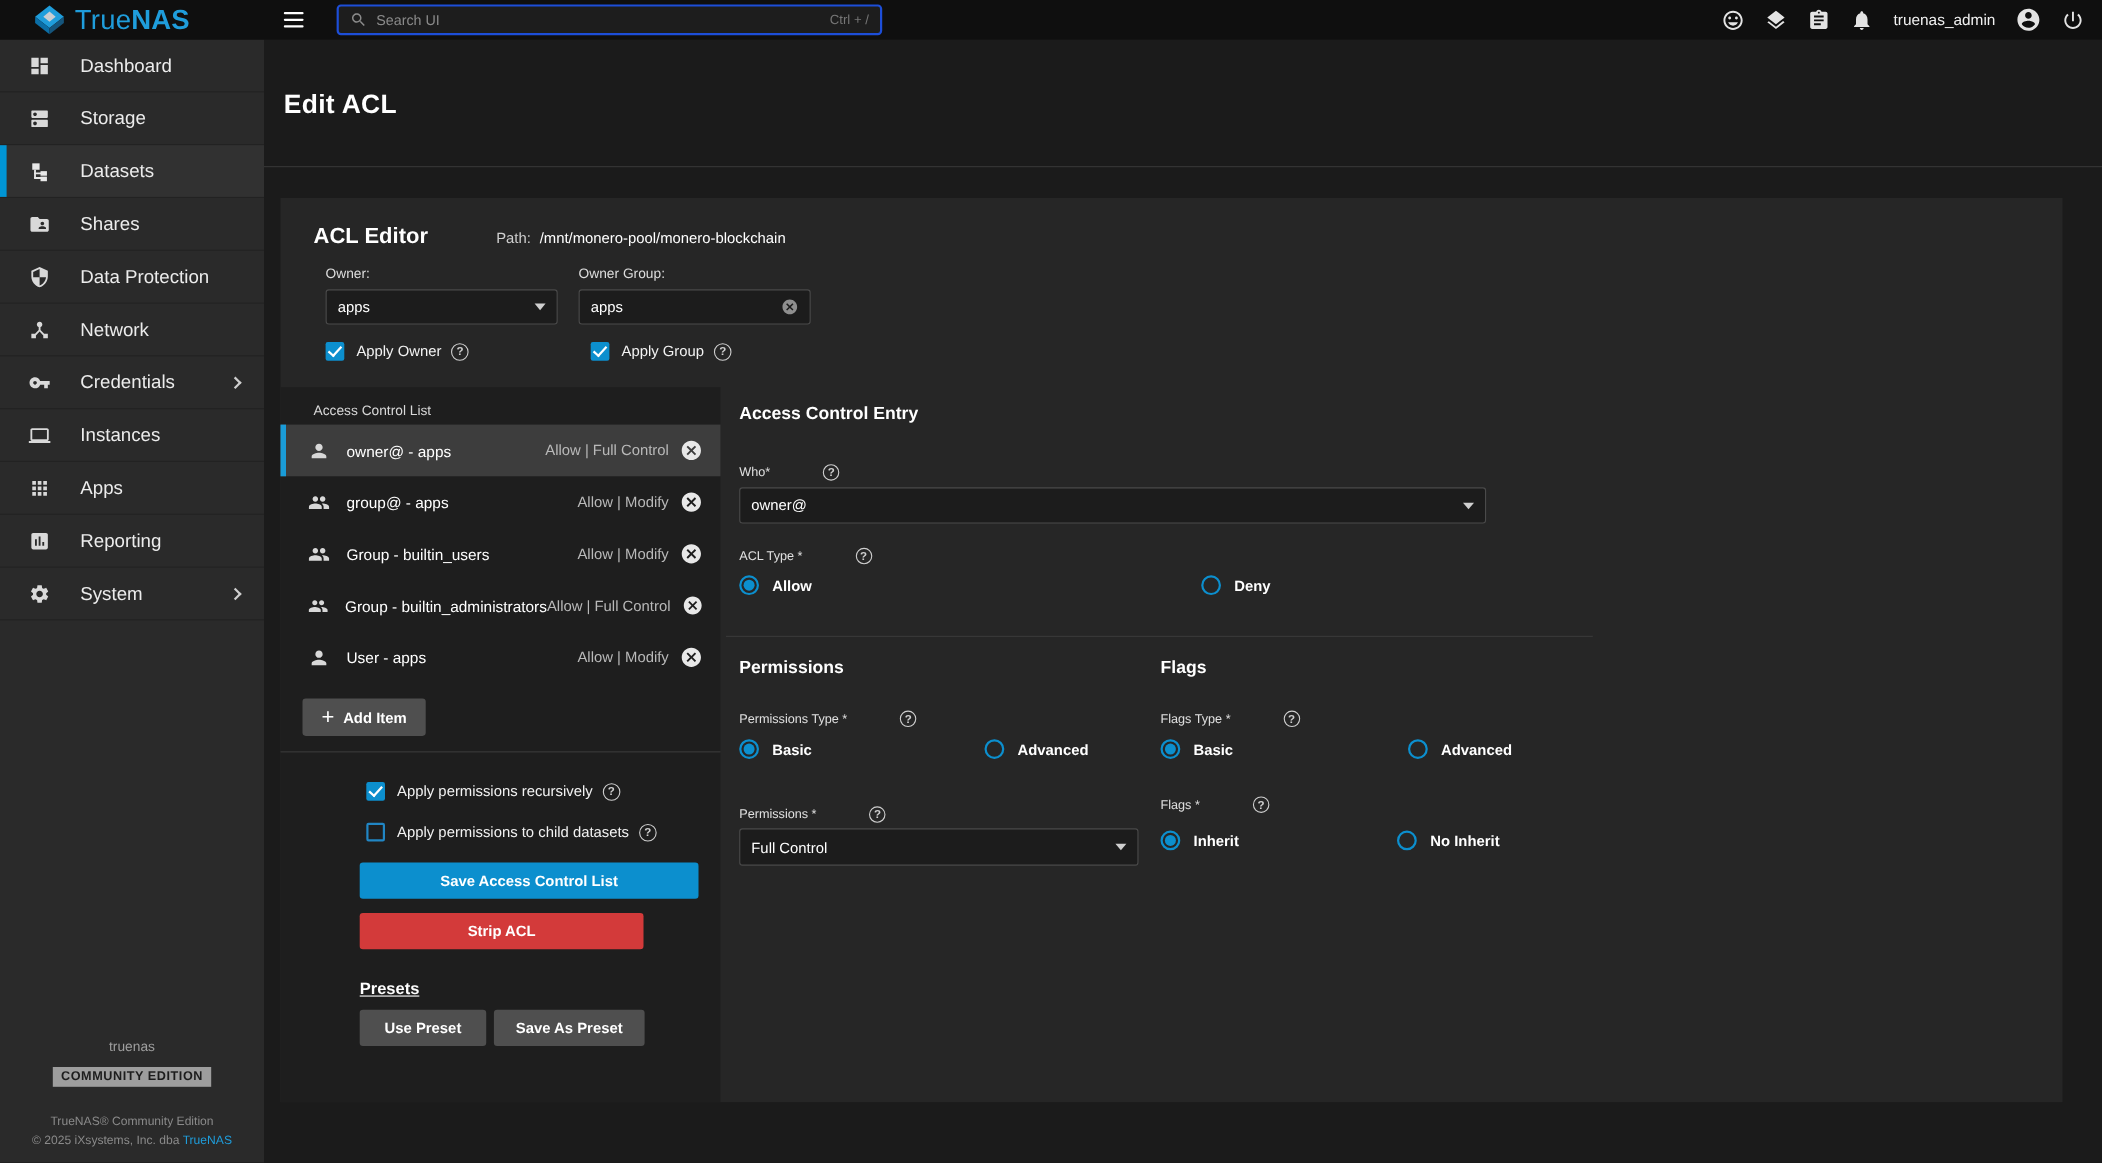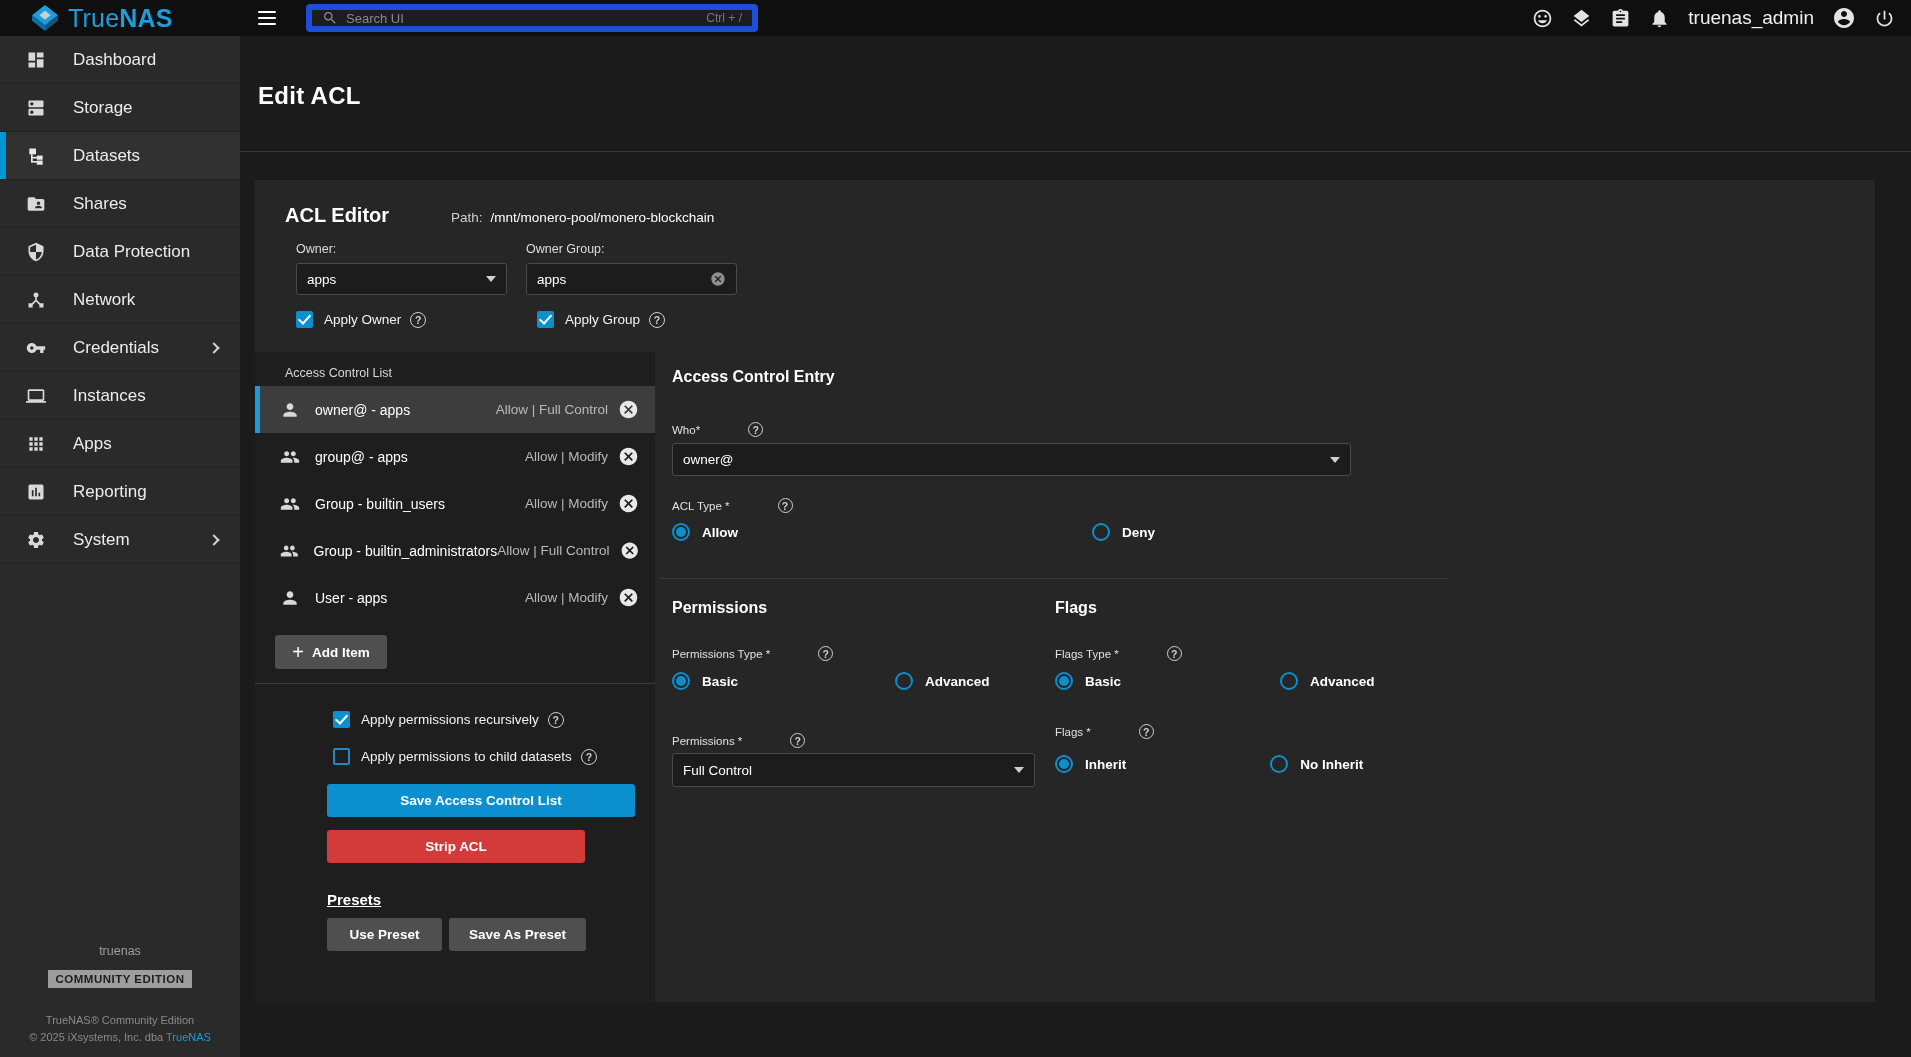--- a/index.html
+++ b/index.html
@@ -15,34 +15,34 @@
     position:absolute; top:0; left:0; width:100%; height:36px;
     background:#0f0f0f; display:flex; align-items:center; z-index:10;
   }
   .logo-area { width:240px; display:flex; align-items:center; padding-left:30px; gap:8px; }
   .logo-text { font-size:25px; color:#1f9ddb; letter-spacing:0.2px; }
   .logo-text .lt-true { font-weight:400; }
   .logo-text .lt-nas { font-weight:700; }
   .hamburger { margin-left:18px; width:20px; cursor:pointer; }
   .hamburger span { display:block; width:18px; height:2px; background:#ffffff; margin:4px 0; border-radius:1px; }
   .search-box {
-    margin-left:28px; width:452px; height:28px; background:#1d1d1d;
-    border:6px solid #1d4ed8; border-radius:4px; display:flex; align-items:center; padding:0 10px;
+    margin-left:28px; width:496px; height:28px; background:#1d1d1d;
+    border:2px solid #1d4ed8; border-radius:4px; display:flex; align-items:center; padding:0 10px;
   }
   .search-box svg { flex:0 0 auto; }
   .search-input {
     flex:1; background:transparent; border:none; outline:none; color:#d8d8d8;
     font-size:13px; margin-left:8px; font-family:"Liberation Sans", sans-serif;
   }
   .search-input::placeholder { color:#8a8a8a; }
   .search-shortcut { color:#767676; font-size:12px; margin-left:8px; }
   .topbar-right { margin-left:auto; display:flex; align-items:center; gap:18px; padding-right:16px; }
   .tb-icon { width:21px; height:21px; display:inline-flex; cursor:pointer; }
   .tb-icon svg { width:100%; height:100%; fill:#e3e3e3; }
-  .tb-username { font-size:19px; color:#f0f0f0; cursor:pointer; }
+  .tb-username { font-size:14px; color:#f0f0f0; cursor:pointer; }
 
   
   .sidebar {
     position:absolute; top:36px; left:0; width:240px; height:1021px;
     background:#2a2a2a;
   }
   .nav-item {
     height:48px; display:flex; align-items:center; padding-left:26px;
     border-bottom:1px solid #222222; cursor:pointer; position:relative;
   }

